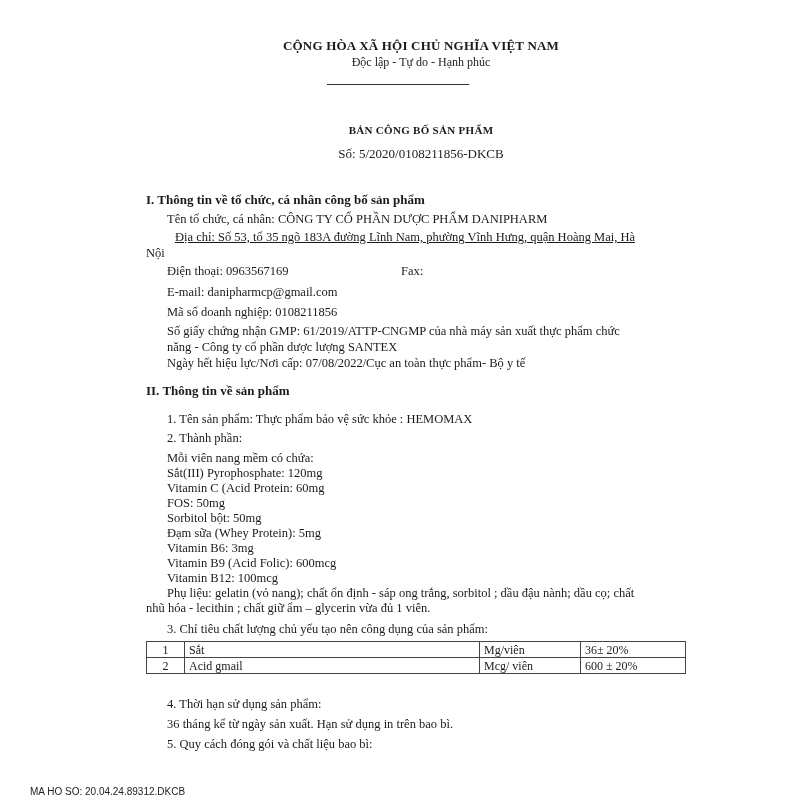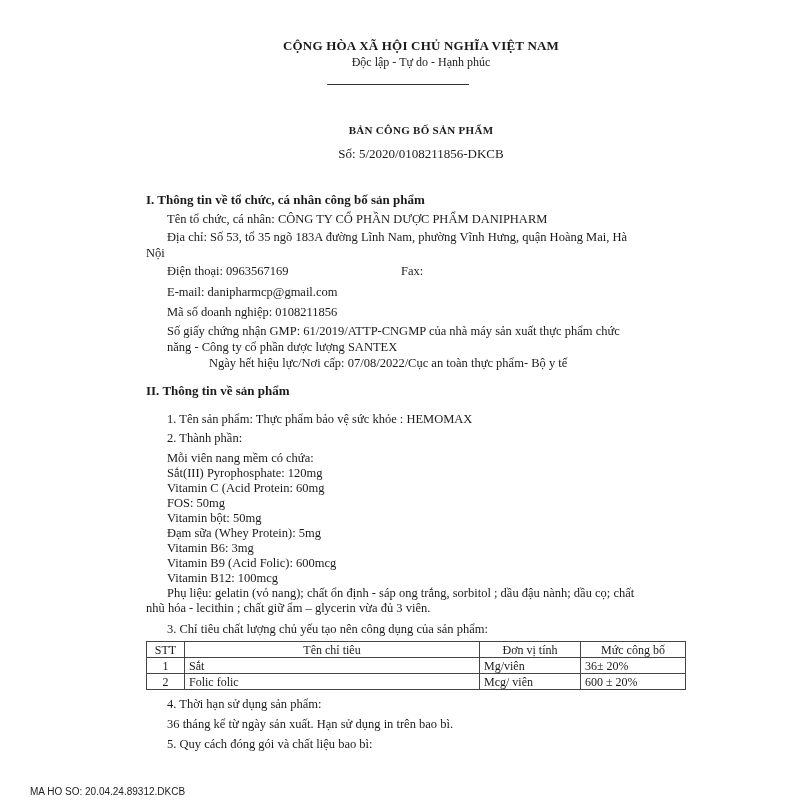--- a/index.html
+++ b/index.html
@@ -38,66 +38,60 @@
 
 <div class="abs center hdr1">CỘNG HÒA XÃ HỘI CHỦ NGHĨA VIỆT NAM</div>
 <div class="abs center hdr2">Độc lập - Tự do - Hạnh phúc</div>
 <div class="hr"></div>
 
 <div class="abs center title">BẢN CÔNG BỐ SẢN PHẨM</div>
 <div class="abs center docno">Số: 5/2020/0108211856-DKCB</div>
 
 <div class="abs sec" style="left:125px; top:192px;">I. Thông tin về tổ chức, cá nhân công bố sản phẩm</div>
 <div class="abs t" style="left:146px; top:212px;">Tên tổ chức, cá nhân: CÔNG TY CỔ PHẦN DƯỢC PHẨM DANIPHARM</div>
-<div class="abs t" style="left:146px; top:230px;">Địa chỉ: Số 53, tổ 35 ngõ 183A đường Lĩnh Nam, phường Vĩnh Hưng, quận Hoàng Mai, Hà</div>
+<div class="abs t" style="left:154px; top:230px;text-decoration:underline;">Địa chỉ: Số 53, tổ 35 ngõ 183A đường Lĩnh Nam, phường Vĩnh Hưng, quận Hoàng Mai, Hà</div>
 <div class="abs t" style="left:125px; top:246px;">Nội</div>
 <div class="abs t" style="left:146px; top:264px;">Điện thoại: 0963567169</div>
 <div class="abs t" style="left:380px; top:264px;font-family:Liberation Serif, serif;">Fax:</div>
 <div class="abs t" style="left:146px; top:285px;">E-mail: danipharmcp@gmail.com</div>
 <div class="abs t" style="left:146px; top:305px;">Mã số doanh nghiệp: 0108211856</div>
 <div class="abs t" style="left:146px; top:324px;">Số giấy chứng nhận GMP: 61/2019/ATTP-CNGMP của nhà máy sản xuất thực phẩm chức</div>
 <div class="abs t" style="left:146px; top:340px;">năng - Công ty cổ phần dược lượng SANTEX</div>
-<div class="abs t" style="left:146px; top:356px;margin-left:42px;">Ngày hết hiệu lực/Nơi cấp: 07/08/2022/Cục an toàn thực phẩm- Bộ y tế</div>
+<div class="abs t" style="left:146px; top:356px;">Ngày hết hiệu lực/Nơi cấp: 07/08/2022/Cục an toàn thực phẩm- Bộ y tế</div>
 
 <div class="abs sec" style="left:125px; top:383px;">II. Thông tin về sản phẩm</div>
 <div class="abs t" style="left:146px; top:412px;">1. Tên sản phẩm: Thực phẩm bảo vệ sức khỏe : HEMOMAX</div>
 <div class="abs t" style="left:146px; top:431px;">2. Thành phần:</div>
 <div class="abs t" style="left:146px; top:451px;">Mỗi viên nang mềm có chứa:</div>
 
 <div class="abs t" style="left:146px; top:466px;">Sắt(III) Pyrophosphate: 120mg</div>
 <div class="abs t" style="left:146px; top:481px;">Vitamin C (Acid Protein: 60mg</div>
 <div class="abs t" style="left:146px; top:496px;">FOS: 50mg</div>
-<div class="abs t" style="left:146px; top:511px;">Vitamin bột: 50mg</div>
+<div class="abs t" style="left:146px; top:511px;">Sorbitol bột: 50mg</div>
 <div class="abs t" style="left:146px; top:526px;">Đạm sữa (Whey Protein): 5mg</div>
 <div class="abs t" style="left:146px; top:541px;">Vitamin B6: 3mg</div>
 <div class="abs t" style="left:146px; top:556px;">Vitamin B9 (Acid Folic): 600mcg</div>
 <div class="abs t" style="left:146px; top:571px;">Vitamin B12: 100mcg</div>
 
 <div class="abs t" style="left:146px; top:586px;">Phụ liệu: gelatin (vỏ nang); chất ổn định - sáp ong trắng, sorbitol ; dầu đậu nành; dầu cọ; chất</div>
-<div class="abs t" style="left:125px; top:601px;">nhũ hóa - lecithin ; chất giữ ẩm – glycerin vừa đủ 3 viên.</div>
+<div class="abs t" style="left:125px; top:601px;">nhũ hóa - lecithin ; chất giữ ẩm – glycerin vừa đủ 1 viên.</div>
 
 <div class="abs t" style="left:146px; top:622px;">3. Chỉ tiêu chất lượng chủ yếu tạo nên công dụng của sản phẩm:</div>
 
 <table class="qt">
   <tbody>
-      <tr>
-    <th class="c1">STT</th>
-    <th class="c2">Tên chỉ tiêu</th>
-    <th class="c3">Đơn vị tính</th>
-    <th class="c4">Mức công bố</th>
-  </tr>
   <tr>
     <td class="c1">1</td>
     <td class="c2">Sắt</td>
     <td class="c3">Mg/viên</td>
     <td class="c4">36± 20%</td>
   </tr>
   <tr>
     <td class="c1">2</td>
-    <td class="c2">Folic folic</td>
+    <td class="c2">Acid gmail</td>
     <td class="c3">Mcg/ viên</td>
     <td class="c4">600 ± 20%</td>
   </tr>
 </tbody>
   </table>
 
 <div class="abs t" style="left:146px; top:697px;">4. Thời hạn sử dụng sản phẩm:</div>
 <div class="abs t" style="left:146px; top:717px;">36 tháng kể từ ngày sản xuất. Hạn sử dụng in trên bao bì.</div>
 <div class="abs t" style="left:146px; top:737px;">5. Quy cách đóng gói và chất liệu bao bì:</div>
 

